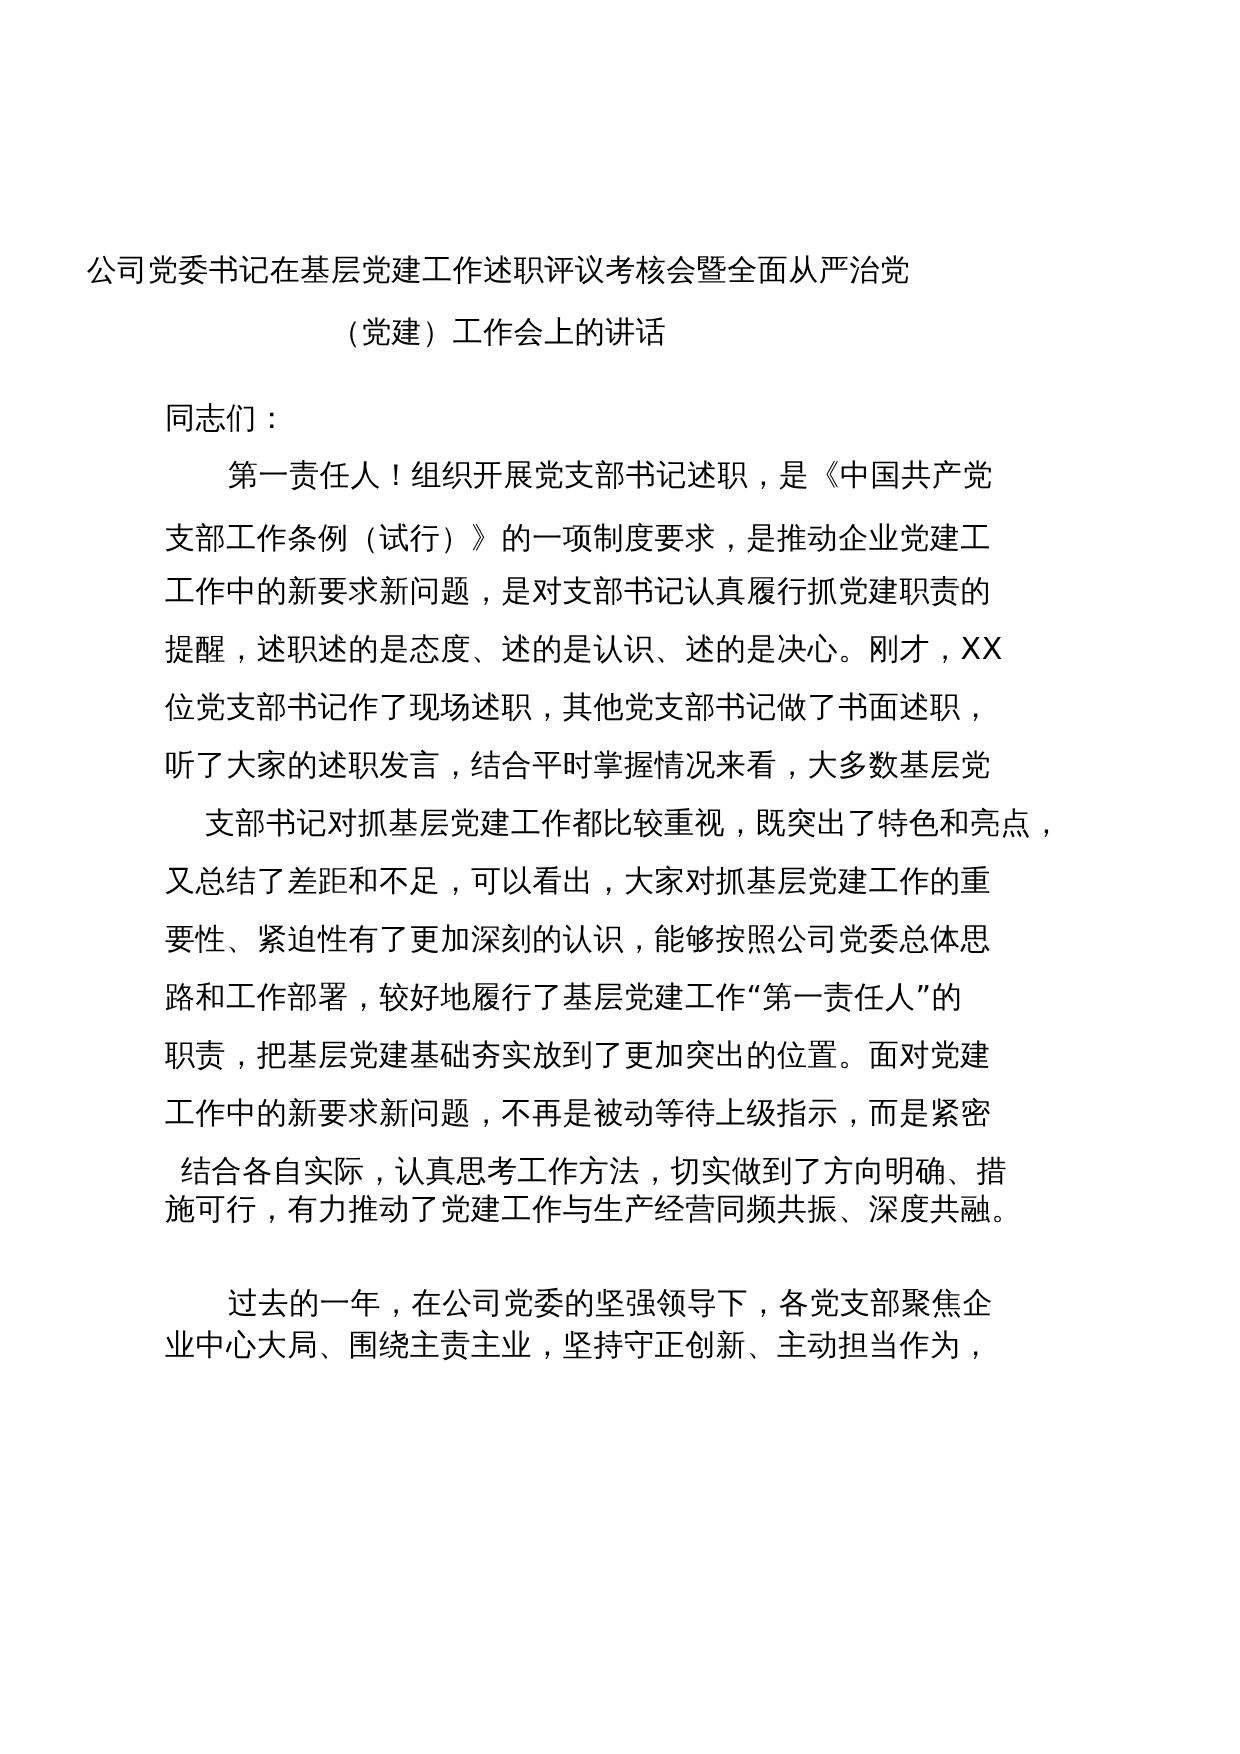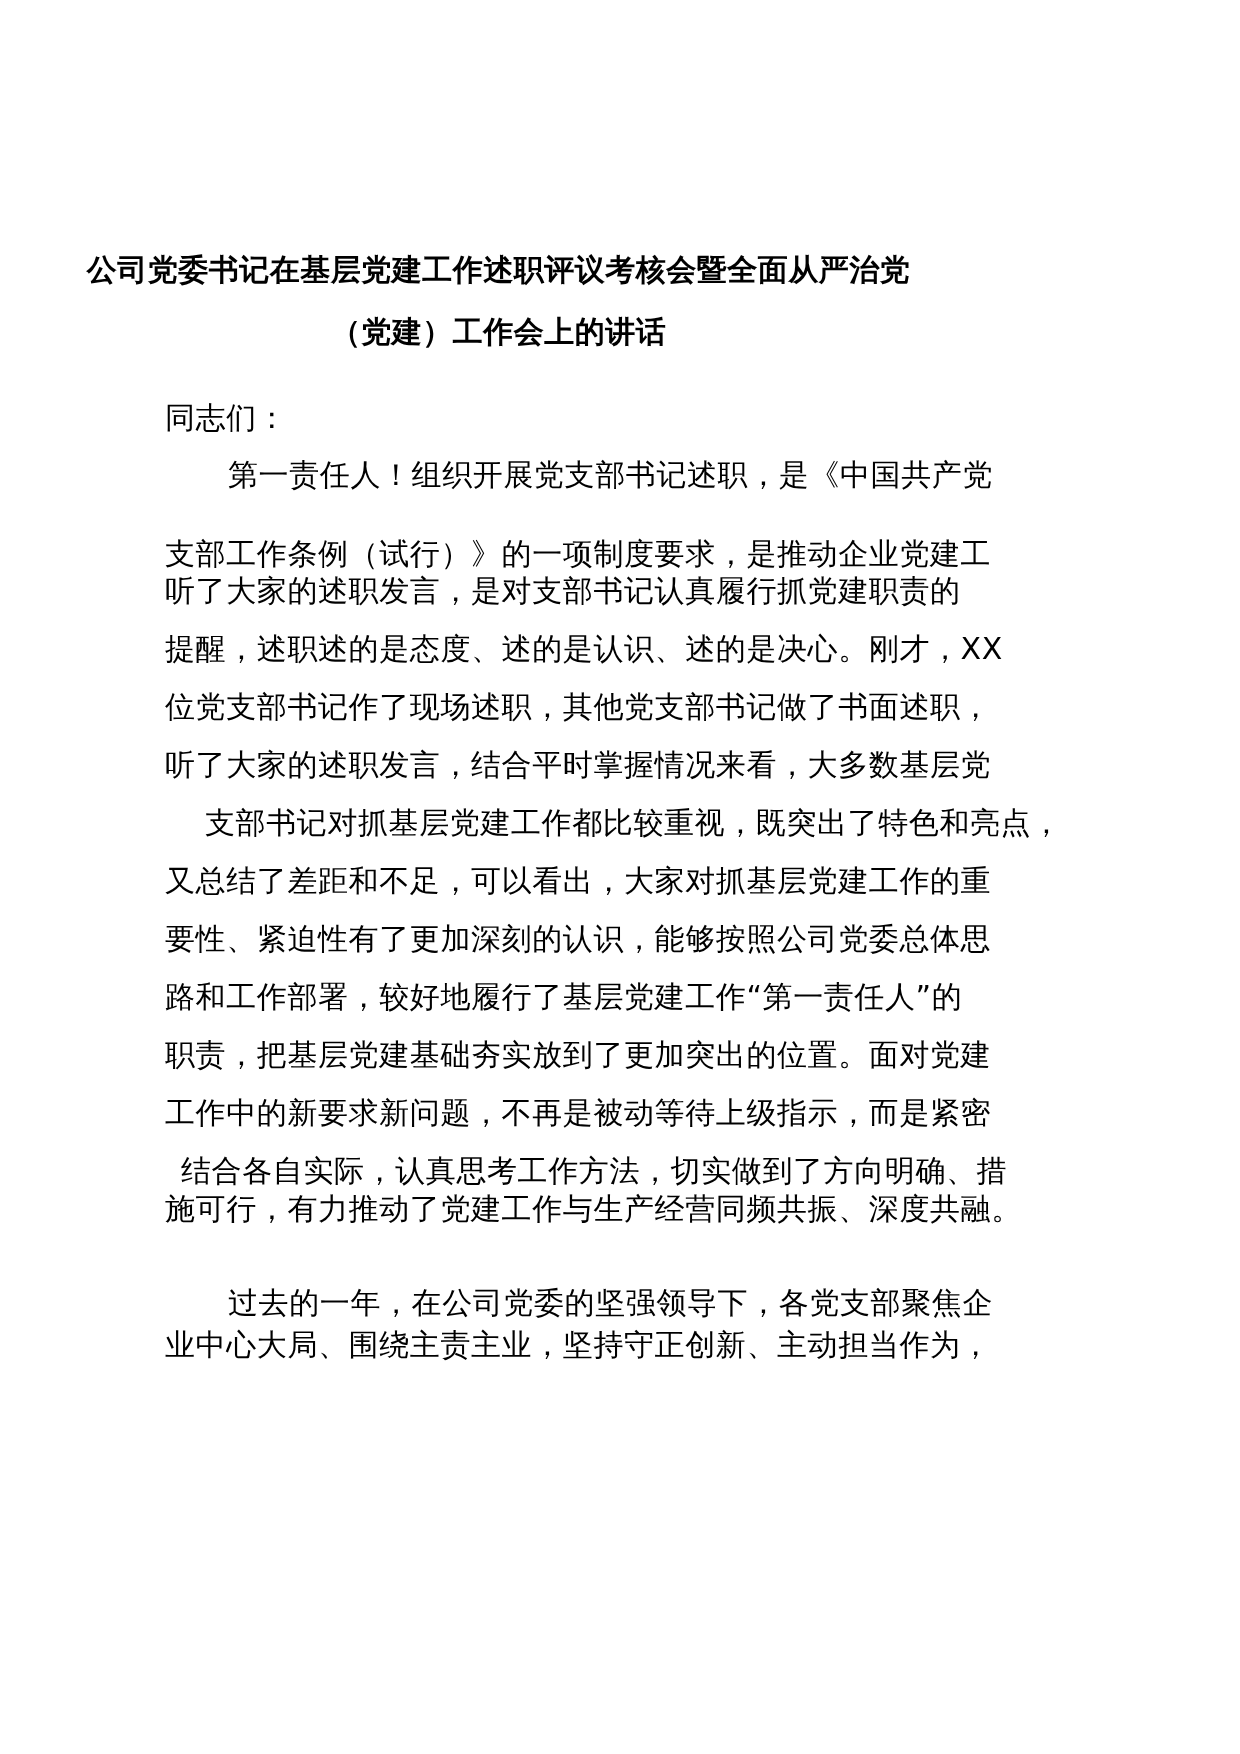--- a/index.html
+++ b/index.html
@@ -19,21 +19,21 @@
       position: absolute;
       left: 0; top: 0;
       width: 1240px;
       height: 1754px;
     }
     .title-line {
       position: absolute;
       left: 0;
       width: 997px;
       text-align: center;
-      font-weight: bold;
+      font-weight: normal;
       font-size: 30px;
       letter-spacing: 0.5px;
       white-space: nowrap;
       line-height: 40px;
     }
     .title-line.l1 { top: 250px; left: 0; }
     .title-line.l2 { top: 312px; text-align: center; }
     .body-line {
       position: absolute;
       left: 165px;
@@ -47,22 +47,22 @@
 </head>
 <body>
 
 <div class="page">
   <div class="title-line l1">公司党委书记在基层党建工作述职评议考核会暨全面从严治党</div>
   <div class="title-line l2">（党建）工作会上的讲话</div>
 
   <div class="body-line" style="top:398px;">同志们：</div>
 
   <div class="body-line indent" style="top:455px;">第一责任人！组织开展党支部书记述职，是《中国共产党</div>
-  <div class="body-line" style="top:534px;">支部工作条例（试行）》的一项制度要求，是推动企业党建工</div>
-  <div class="body-line" style="top:571px;">听了大家的述职发言，是对支部书记认真履行抓党建职责的</div>
+  <div class="body-line" style="top:520px;font-family:Liberation Mono, monospace;">支部工作条例（试行）》的一项制度要求，是推动企业党建工</div>
+  <div class="body-line" style="top:571px;">工作中的新要求新问题，是对支部书记认真履行抓党建职责的</div>
   <div class="body-line" style="top:629px;">提醒，述职述的是态度、述的是认识、述的是决心。刚才，XX</div>
   <div class="body-line" style="top:687px;">位党支部书记作了现场述职，其他党支部书记做了书面述职，</div>
   <div class="body-line" style="top:745px;">听了大家的述职发言，结合平时掌握情况来看，大多数基层党</div>
   <div class="body-line" style="top:803px;margin-left:40px;">支部书记对抓基层党建工作都比较重视，既突出了特色和亮点，</div>
   <div class="body-line" style="top:861px;">又总结了差距和不足，可以看出，大家对抓基层党建工作的重</div>
   <div class="body-line" style="top:919px;">要性、紧迫性有了更加深刻的认识，能够按照公司党委总体思</div>
   <div class="body-line" style="top:977px;">路和工作部署，较好地履行了基层党建工作“第一责任人”的</div>
   <div class="body-line" style="top:1035px;">职责，把基层党建基础夯实放到了更加突出的位置。面对党建</div>
   <div class="body-line" style="top:1093px;">工作中的新要求新问题，不再是被动等待上级指示，而是紧密</div>
   <div class="body-line" style="top:1151px;margin-left:16px;">结合各自实际，认真思考工作方法，切实做到了方向明确、措</div>

